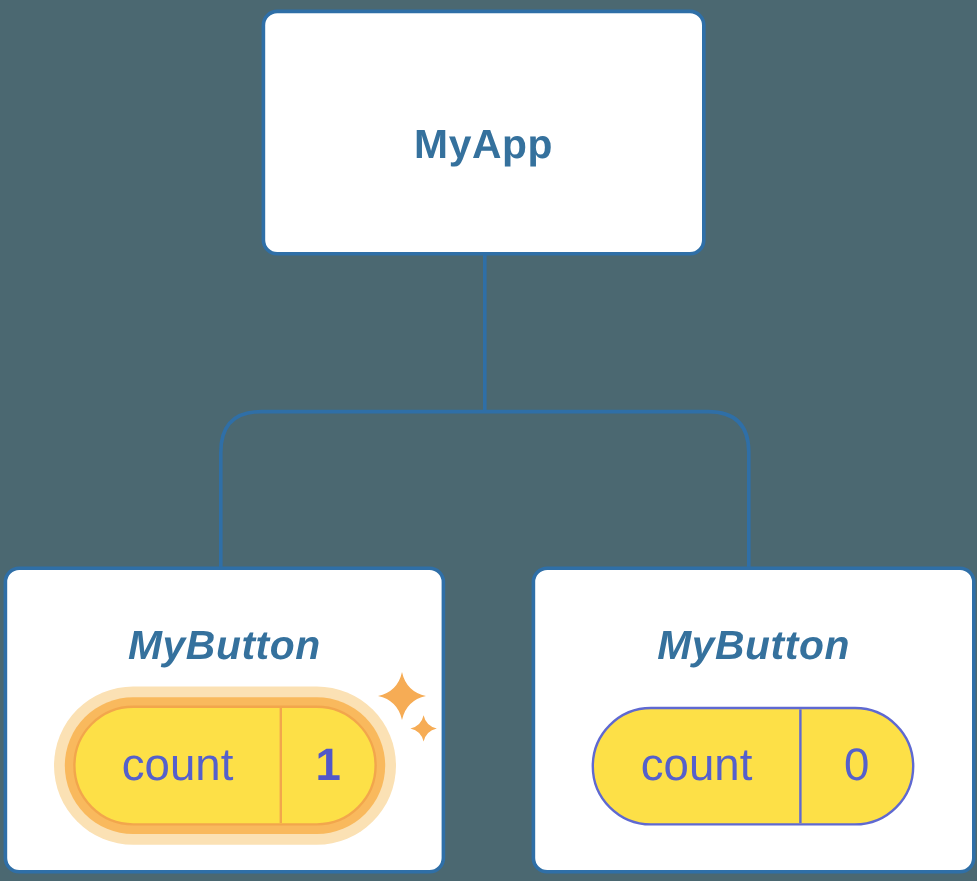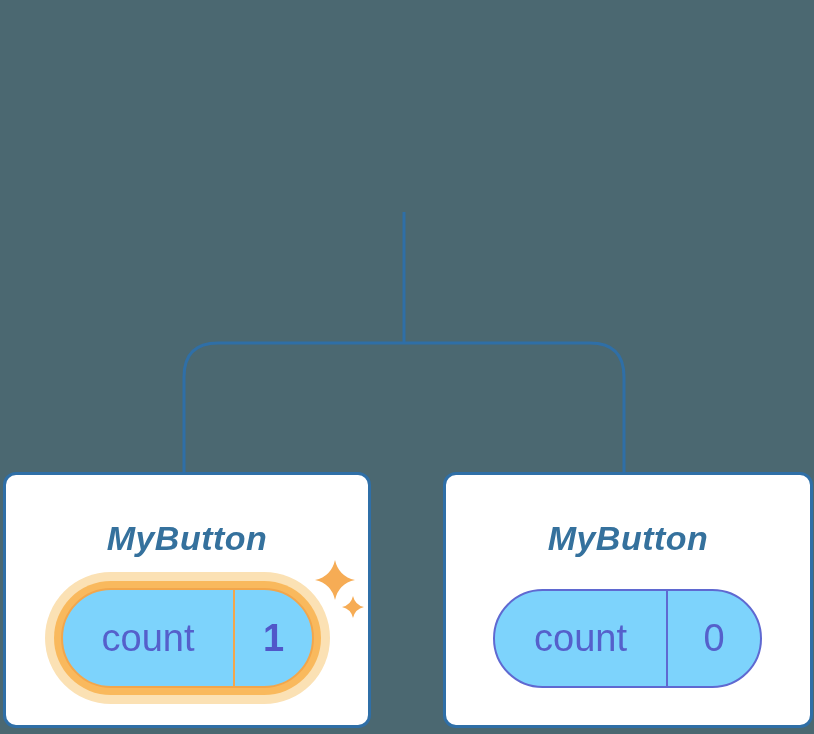--- a/index.html
+++ b/index.html
@@ -49,21 +49,21 @@
   }
   .node-root .node-title { top: 93px; }
   .node-left .node-title,
   .node-right .node-title { top: 46px; font-style: italic; }
 
   .pill {
     position: absolute;
     box-sizing: border-box;
     display: flex;
     align-items: stretch;
-    background: #7dd3fc;
+    background: #fde047;
     border-radius: 999px;
     font-size: 38px;
     color: #5560CB;
     overflow: hidden;
   }
   .pill-highlighted {
     left: 55px;
     top: 113px;
     width: 253px;
     height: 100px;
@@ -104,20 +104,23 @@
 </head>
 <body>
 
 <div class="canvas">
 
   <svg class="connectors" width="814" height="734" viewBox="0 0 814 734" aria-hidden="true">
     <path class="connector-stroke" d="M404 212 L404 343"></path>
     <path class="connector-stroke" d="M184 473 L184 377 Q184 343 218 343 L590 343 Q624 343 624 377 L624 473"></path>
   </svg>
 
+  <div class="node node-root">
+    <div class="node-title">MyApp</div>
+  </div>
 
   <div class="node node-left">
     <div class="node-title">MyButton</div>
     <div class="pill pill-highlighted">
       <span class="pill-name">count</span>
       <span class="pill-sep"></span>
       <span class="pill-value">1</span>
     </div>
   </div>
 

